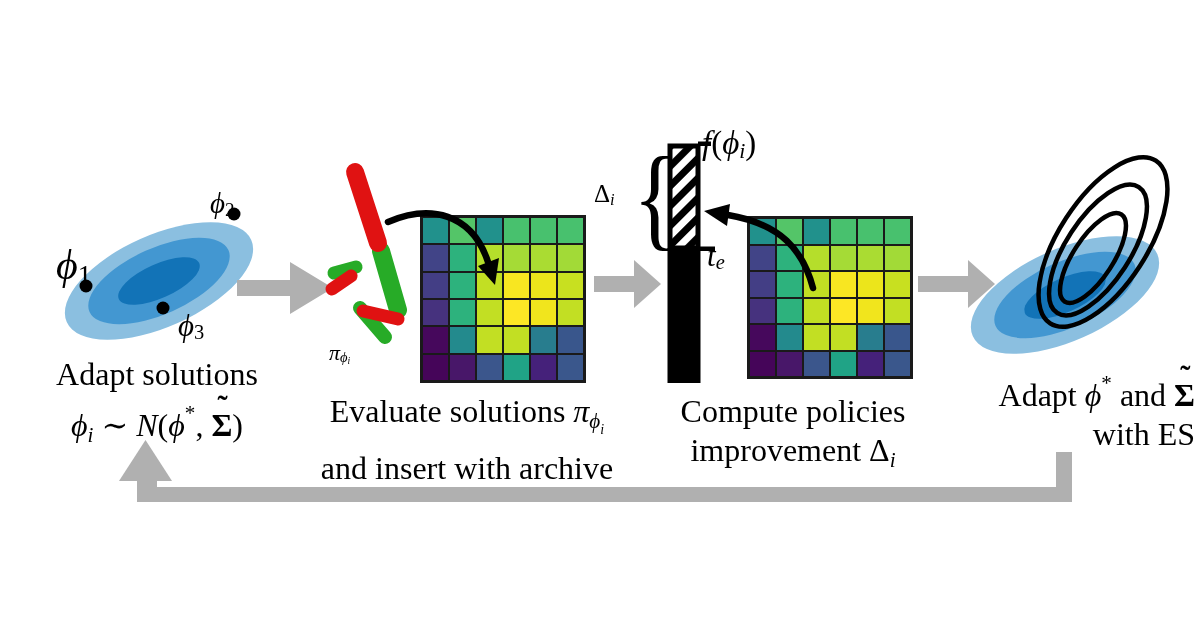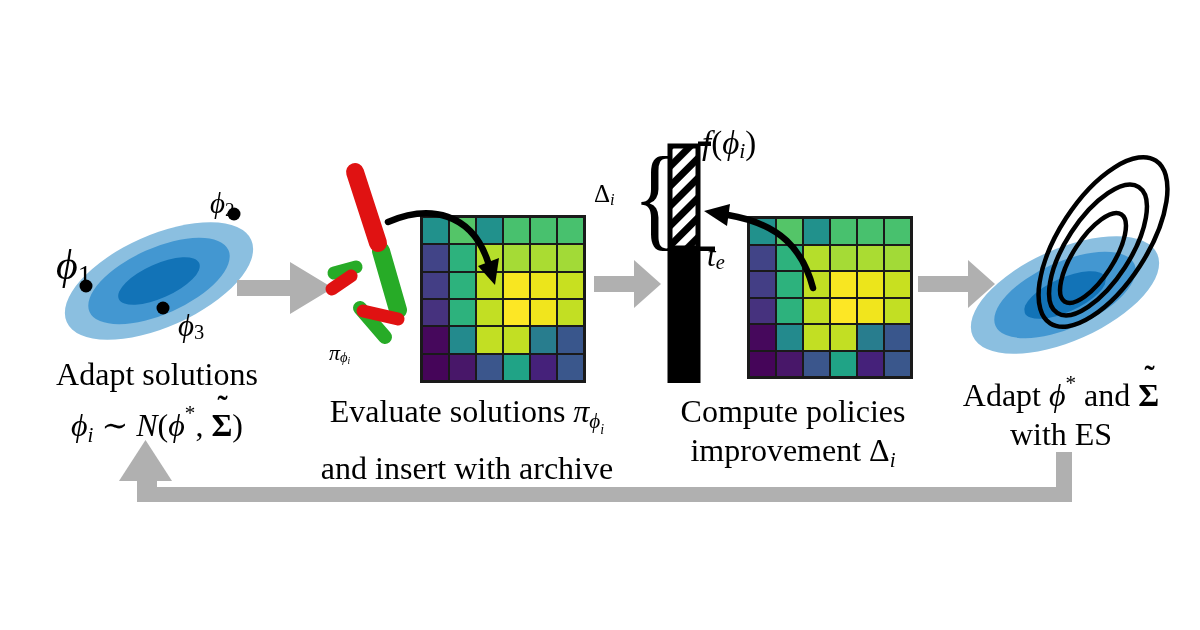--- a/index.html
+++ b/index.html
@@ -191,18 +191,18 @@
   </div>
   <div class="txt" style="left:707px;top:240px;font-size:31px;">
     <span class="it">t</span><span class="sb it">e</span>
   </div>
 
   <div class="cap" style="left:657px;top:392px;width:272px;">
     <span style="display:block">Compute policies</span>
     <span style="display:block"><span>improvement </span><span>Δ</span><span class="sb it">i</span></span>
   </div>
 
-  <div class="cap" style="left:927px;top:364px;width:268px;">
+  <div class="cap" style="left:927px;top:364px;width:268px;text-align:right;">
     <span style="display:block"><span>Adapt </span><span class="it">ϕ</span><span class="sp">*</span><span> and </span><span class="sig"><span class="tl">˜</span><span>Σ</span></span></span>
     <span style="display:block">with ES</span>
   </div>
 
 </div>
 
 </body></html>

